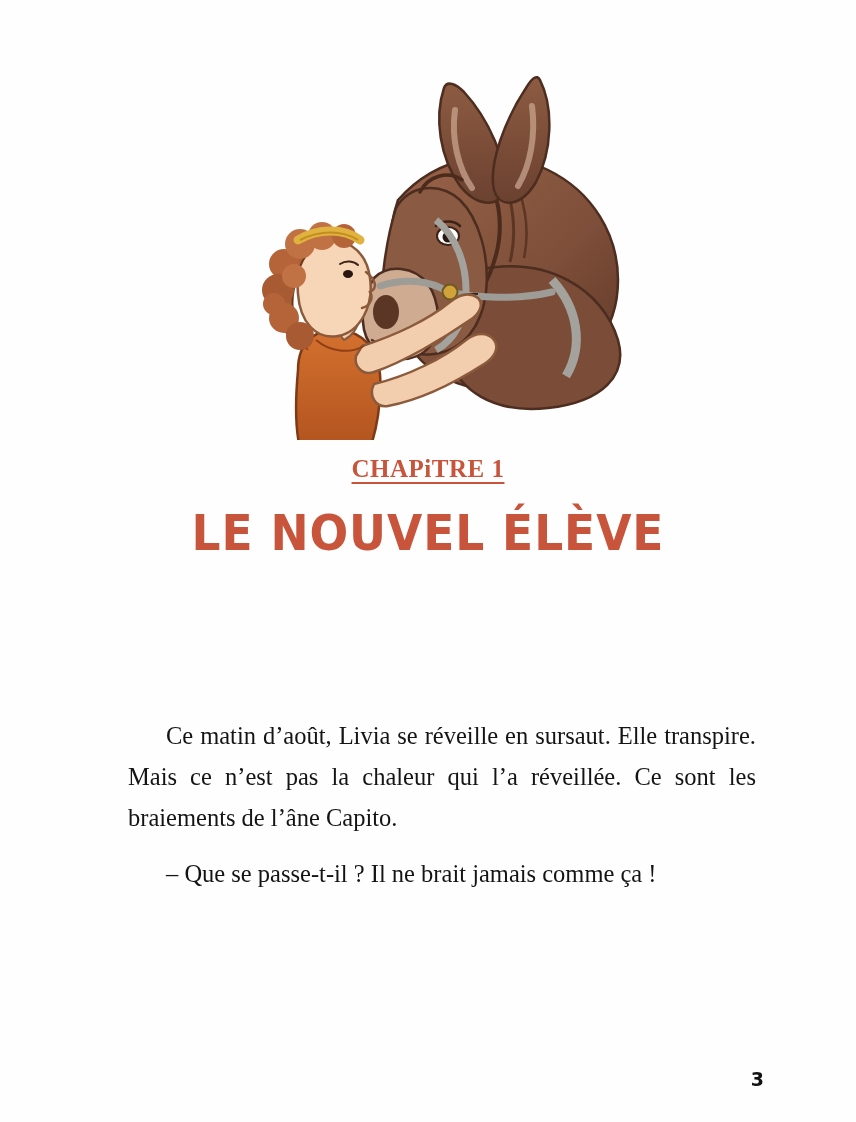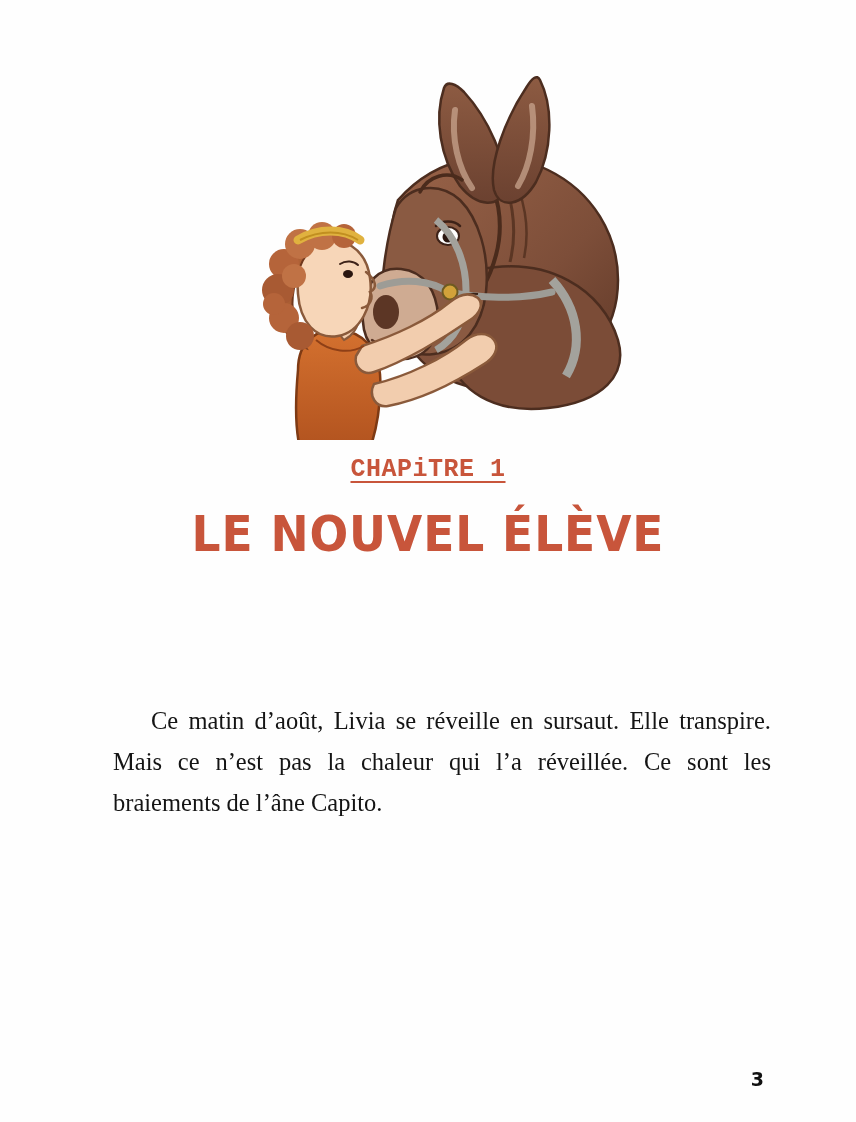--- a/index.html
+++ b/index.html
@@ -36,21 +36,21 @@
 
   
   .chapter-block {
     position: absolute;
     top: 455px;
     left: 0;
     width: 856px;
     text-align: center;
   }
   .chapter-label {
-    font-family: Liberation Mono, monospace;
+    font-family: Liberation Serif, serif;
     font-weight: bold;
     font-size: 25px;
     letter-spacing: 0.5px;
     color: #c8553b;
     text-decoration: underline;
     text-underline-offset: 5px;
     text-decoration-thickness: 2px;
     margin: 0;
   }
   .chapter-title {
@@ -69,21 +69,21 @@
     top: 700px;
     left: 113px;
     width: 658px;
     font-family: "Liberation Serif", serif;
     font-size: 24.5px;
     line-height: 41px;
     color: #141414;
     text-align: justify;
   }
   .body-text p {
-    margin: 0;
+    margin: 15px;
     text-indent: 38px;
   }
   .body-text p.dialogue {
     text-indent: 38px;
     text-align: left;
   }
 
   
   .page-number {
     position: absolute;
@@ -214,16 +214,17 @@
     </svg>
   </div>
 
   <div class="chapter-block">
     <div class="chapter-label">CHAPiTRE 1</div>
     <h1 class="chapter-title">LE NOUVEL ÉLÈVE</h1>
   </div>
 
   <div class="body-text">
     <p>Ce matin d’août, Livia se réveille en sursaut. Elle transpire. Mais ce n’est pas la chaleur qui l’a réveillée. Ce sont les braiements de l’âne Capito.</p>
+    <p class="dialogue">– Que se passe-t-il ? Il ne brait jamais comme ça !</p>
   </div>
 
   <div class="page-number">3</div>
 </div>
 
 </body></html>

